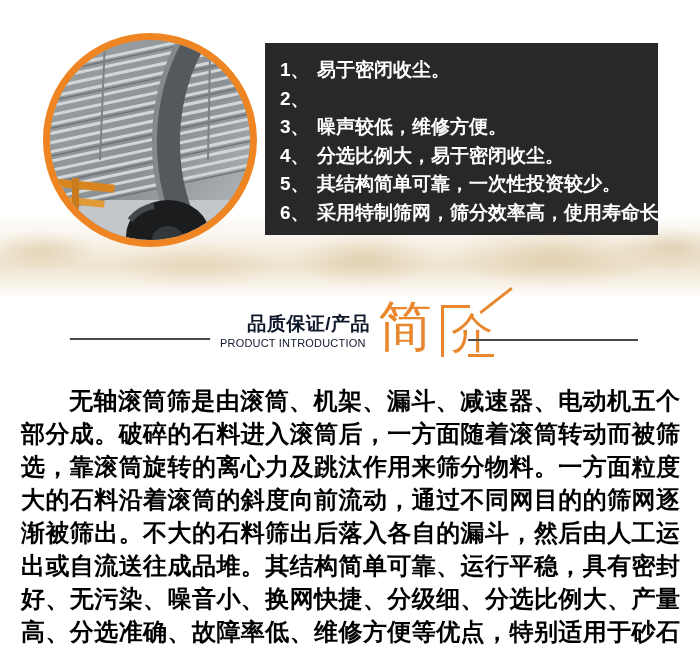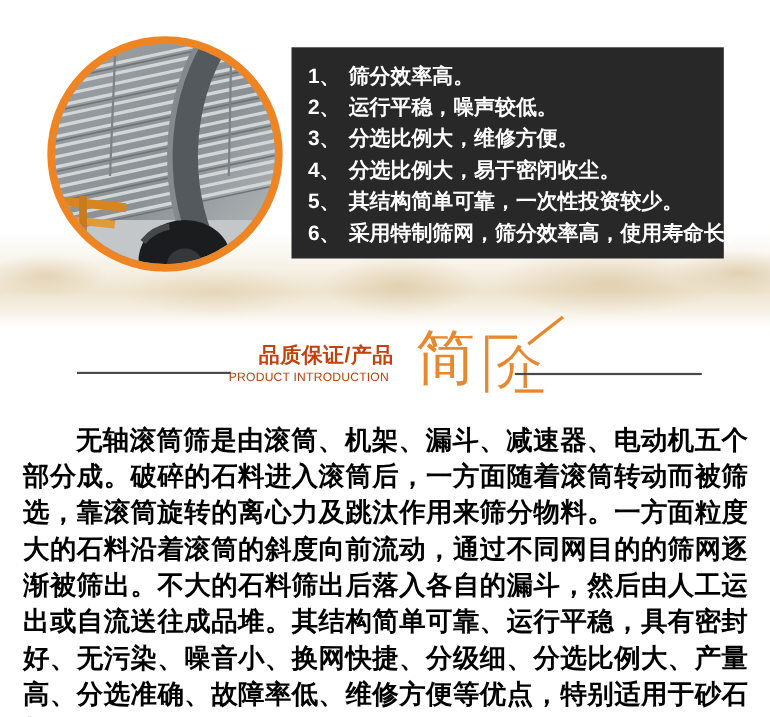--- a/index.html
+++ b/index.html
@@ -39,21 +39,21 @@
     line-height:28.5px; white-space:nowrap;
   }
   .feature-no { width:37px; flex:0 0 37px; }
   .feature-text { flex:1; }
 
   
   .rule { position:absolute; height:2px; background:#4a4a4a; }
   .rule-left  { left:70px;  top:338px; width:140px; }
   .rule-right { left:468px; top:339px; width:170px; }
 
-  .header-titles { position:absolute; left:208px; top:313px; width:150px; color:#c2410c; }
+  .header-titles { position:absolute; left:220px; top:313px; width:150px; color:#0f172a; }
   .title-cn { font-size:19px; font-weight:bold; text-align:right; letter-spacing:0.5px; line-height:22px; }
   .title-en { font-size:11px; letter-spacing:0.2px; margin-top:2px; white-space:nowrap; }
 
   .logo { position:absolute; left:378px; top:294px; display:flex; color:#e8872e; }
   .logo-char1 { font-size:54px; line-height:64px; }
   .logo-box { position:relative; margin-left:9px; margin-top:11px; width:48px; height:52px;
               border-left:3px solid #e8872e; }
   .logo-box-top { position:absolute; top:0; left:0; width:26px; height:3px; background:#e8872e; }
   .logo-box-bottom { position:absolute; bottom:0; right:-2px; width:26px; height:3px; background:#e8872e; }
   .logo-char2 { position:absolute; left:7px; top:4px; font-size:42px; line-height:48px; }
@@ -133,29 +133,28 @@
         <ellipse cx="118" cy="196" rx="42" ry="36" fill="#1a1c1e"></ellipse>
         <ellipse cx="118" cy="200" rx="16" ry="14" fill="#35383b"></ellipse>
         <path d="M80,180 q10,-12 24,-14" stroke="#44484b" stroke-width="6" fill="none"></path>
       </g>
     </svg>
   </div>
 
   <div class="features-panel">
     <div class="feature-row">
       <span class="feature-no">1、</span>
-      <span class="feature-text">筛分效率高。</span>
+      <span class="feature-text">易于密闭收尘。</span>
     </div>
     <div class="feature-row">
       <span class="feature-no">2、</span>
-      <span class="feature-text">运行平稳，噪声较低。</span>
     </div>
     <div class="feature-row">
       <span class="feature-no">3、</span>
-      <span class="feature-text">分选比例大，维修方便。</span>
+      <span class="feature-text">噪声较低，维修方便。</span>
     </div>
     <div class="feature-row">
       <span class="feature-no">4、</span>
       <span class="feature-text">分选比例大，易于密闭收尘。</span>
     </div>
     <div class="feature-row">
       <span class="feature-no">5、</span>
       <span class="feature-text">其结构简单可靠，一次性投资较少。</span>
     </div>
     <div class="feature-row">

